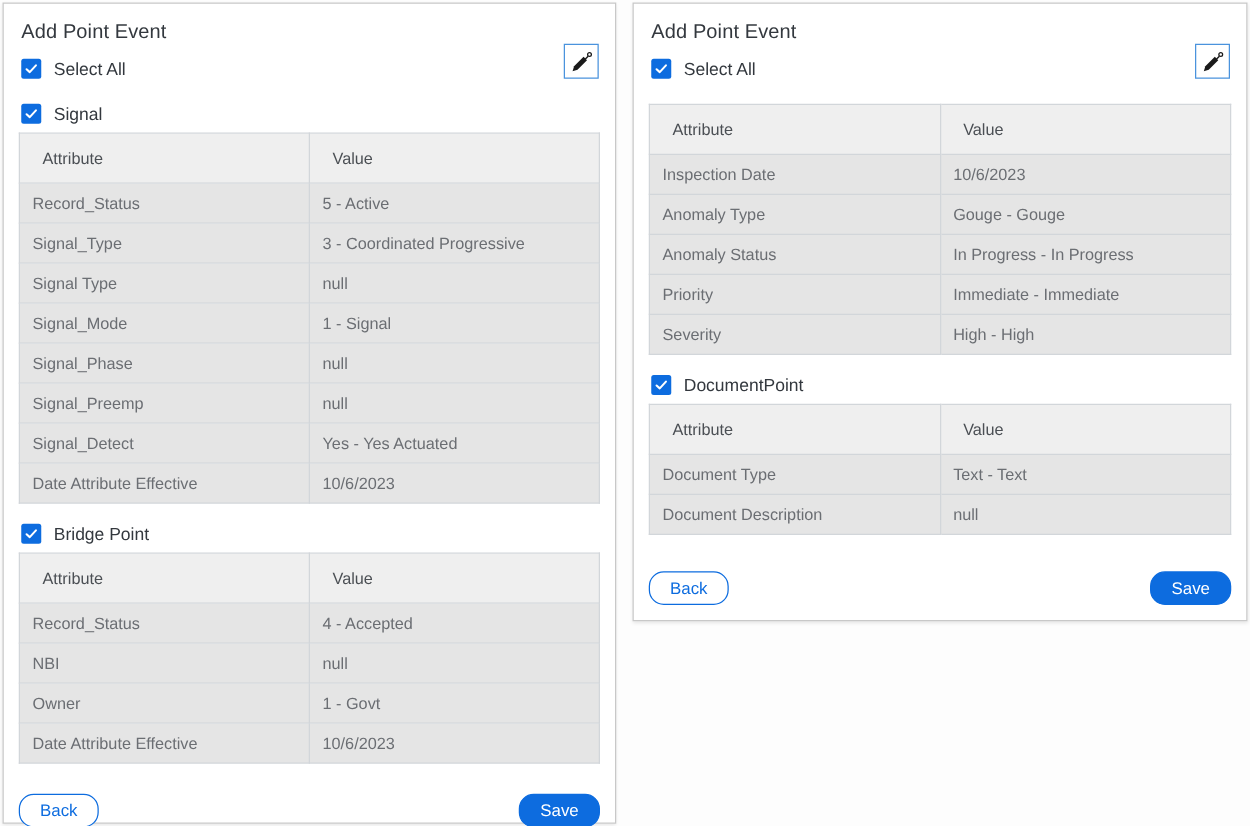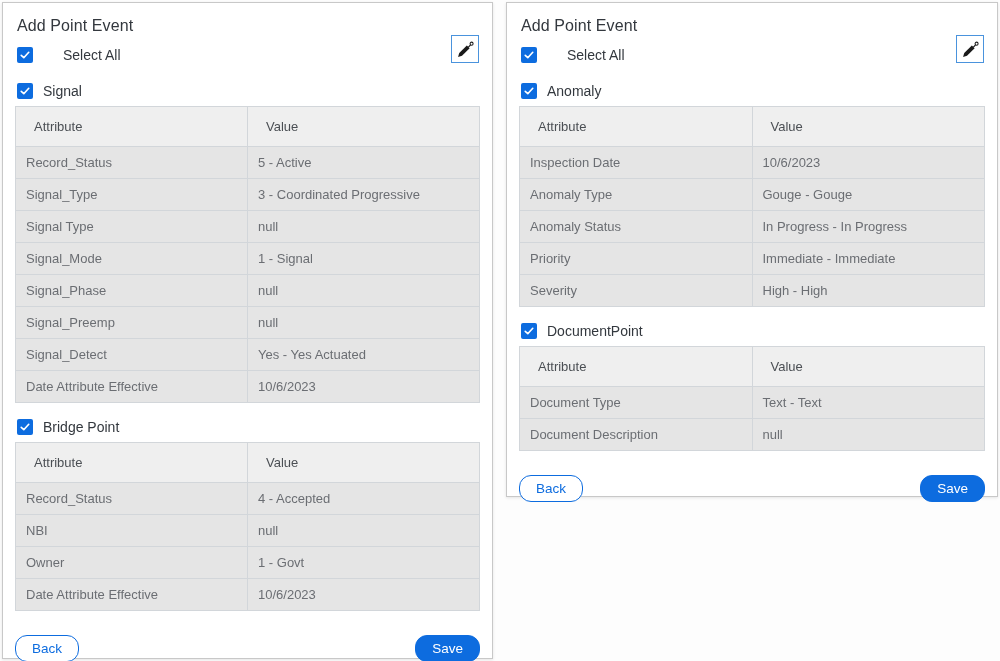--- a/index.html
+++ b/index.html
@@ -28,21 +28,21 @@
     color: #33383e;
     font-weight: 500;
     margin: 1px 0 12px 2px;
     letter-spacing: 0.1px;
   }
   .checkbox-row {
     display: flex;
     align-items: center;
     cursor: pointer;
   }
-  .select-all-row { margin: 0 0 20px 2px; gap: 20px; }
+  .select-all-row { margin: 0 0 20px 2px; }
   .section-row    { margin: 0 0 7px 2px; }
   .checkbox {
     width: 16px; height: 16px;
     border-radius: 2px;
     background: var(--accent);
     display: inline-flex;
     align-items: center;
     justify-content: center;
     flex: 0 0 16px;
   }
@@ -237,28 +237,20 @@
         </span>
         <span class="checkbox-label">Select All</span>
       </div>
       <button class="tool-button">
         <svg width="19" height="19" viewBox="0 0 24 24">
           <circle cx="19.7" cy="4.6" r="1.9" fill="none" stroke="#1a1a1a" stroke-width="1.3"></circle>
           <path d="M18.3 6.3 L15.3 9.3" stroke="#1a1a1a" stroke-width="1.4" fill="none"></path>
           <path d="M2.6 21.4 L4.1 16.4 L13.7 6.8 L17.2 10.3 L7.6 19.9 Z" fill="#1a1a1a"></path>
         </svg>
       </button>
-      <div class="checkbox-row section-row">
-        <span class="checkbox" role="checkbox" aria-checked="true">
-          <svg width="12" height="12" viewBox="0 0 16 16">
-            <polyline points="3,8.5 6.4,11.6 13,4.4" fill="none" stroke="#fff" stroke-width="2.2" stroke-linecap="round" stroke-linejoin="round"></polyline>
-          </svg>
-        </span>
-        <span class="checkbox-label">Anomaly</span>
-      </div>
       <table class="attr-table">
         <thead>
           <tr>
             <th>Attribute</th>
             <th>Value</th>
           </tr>
         </thead>
         <tbody>
           <tr>
             <td>Inspection Date</td>

